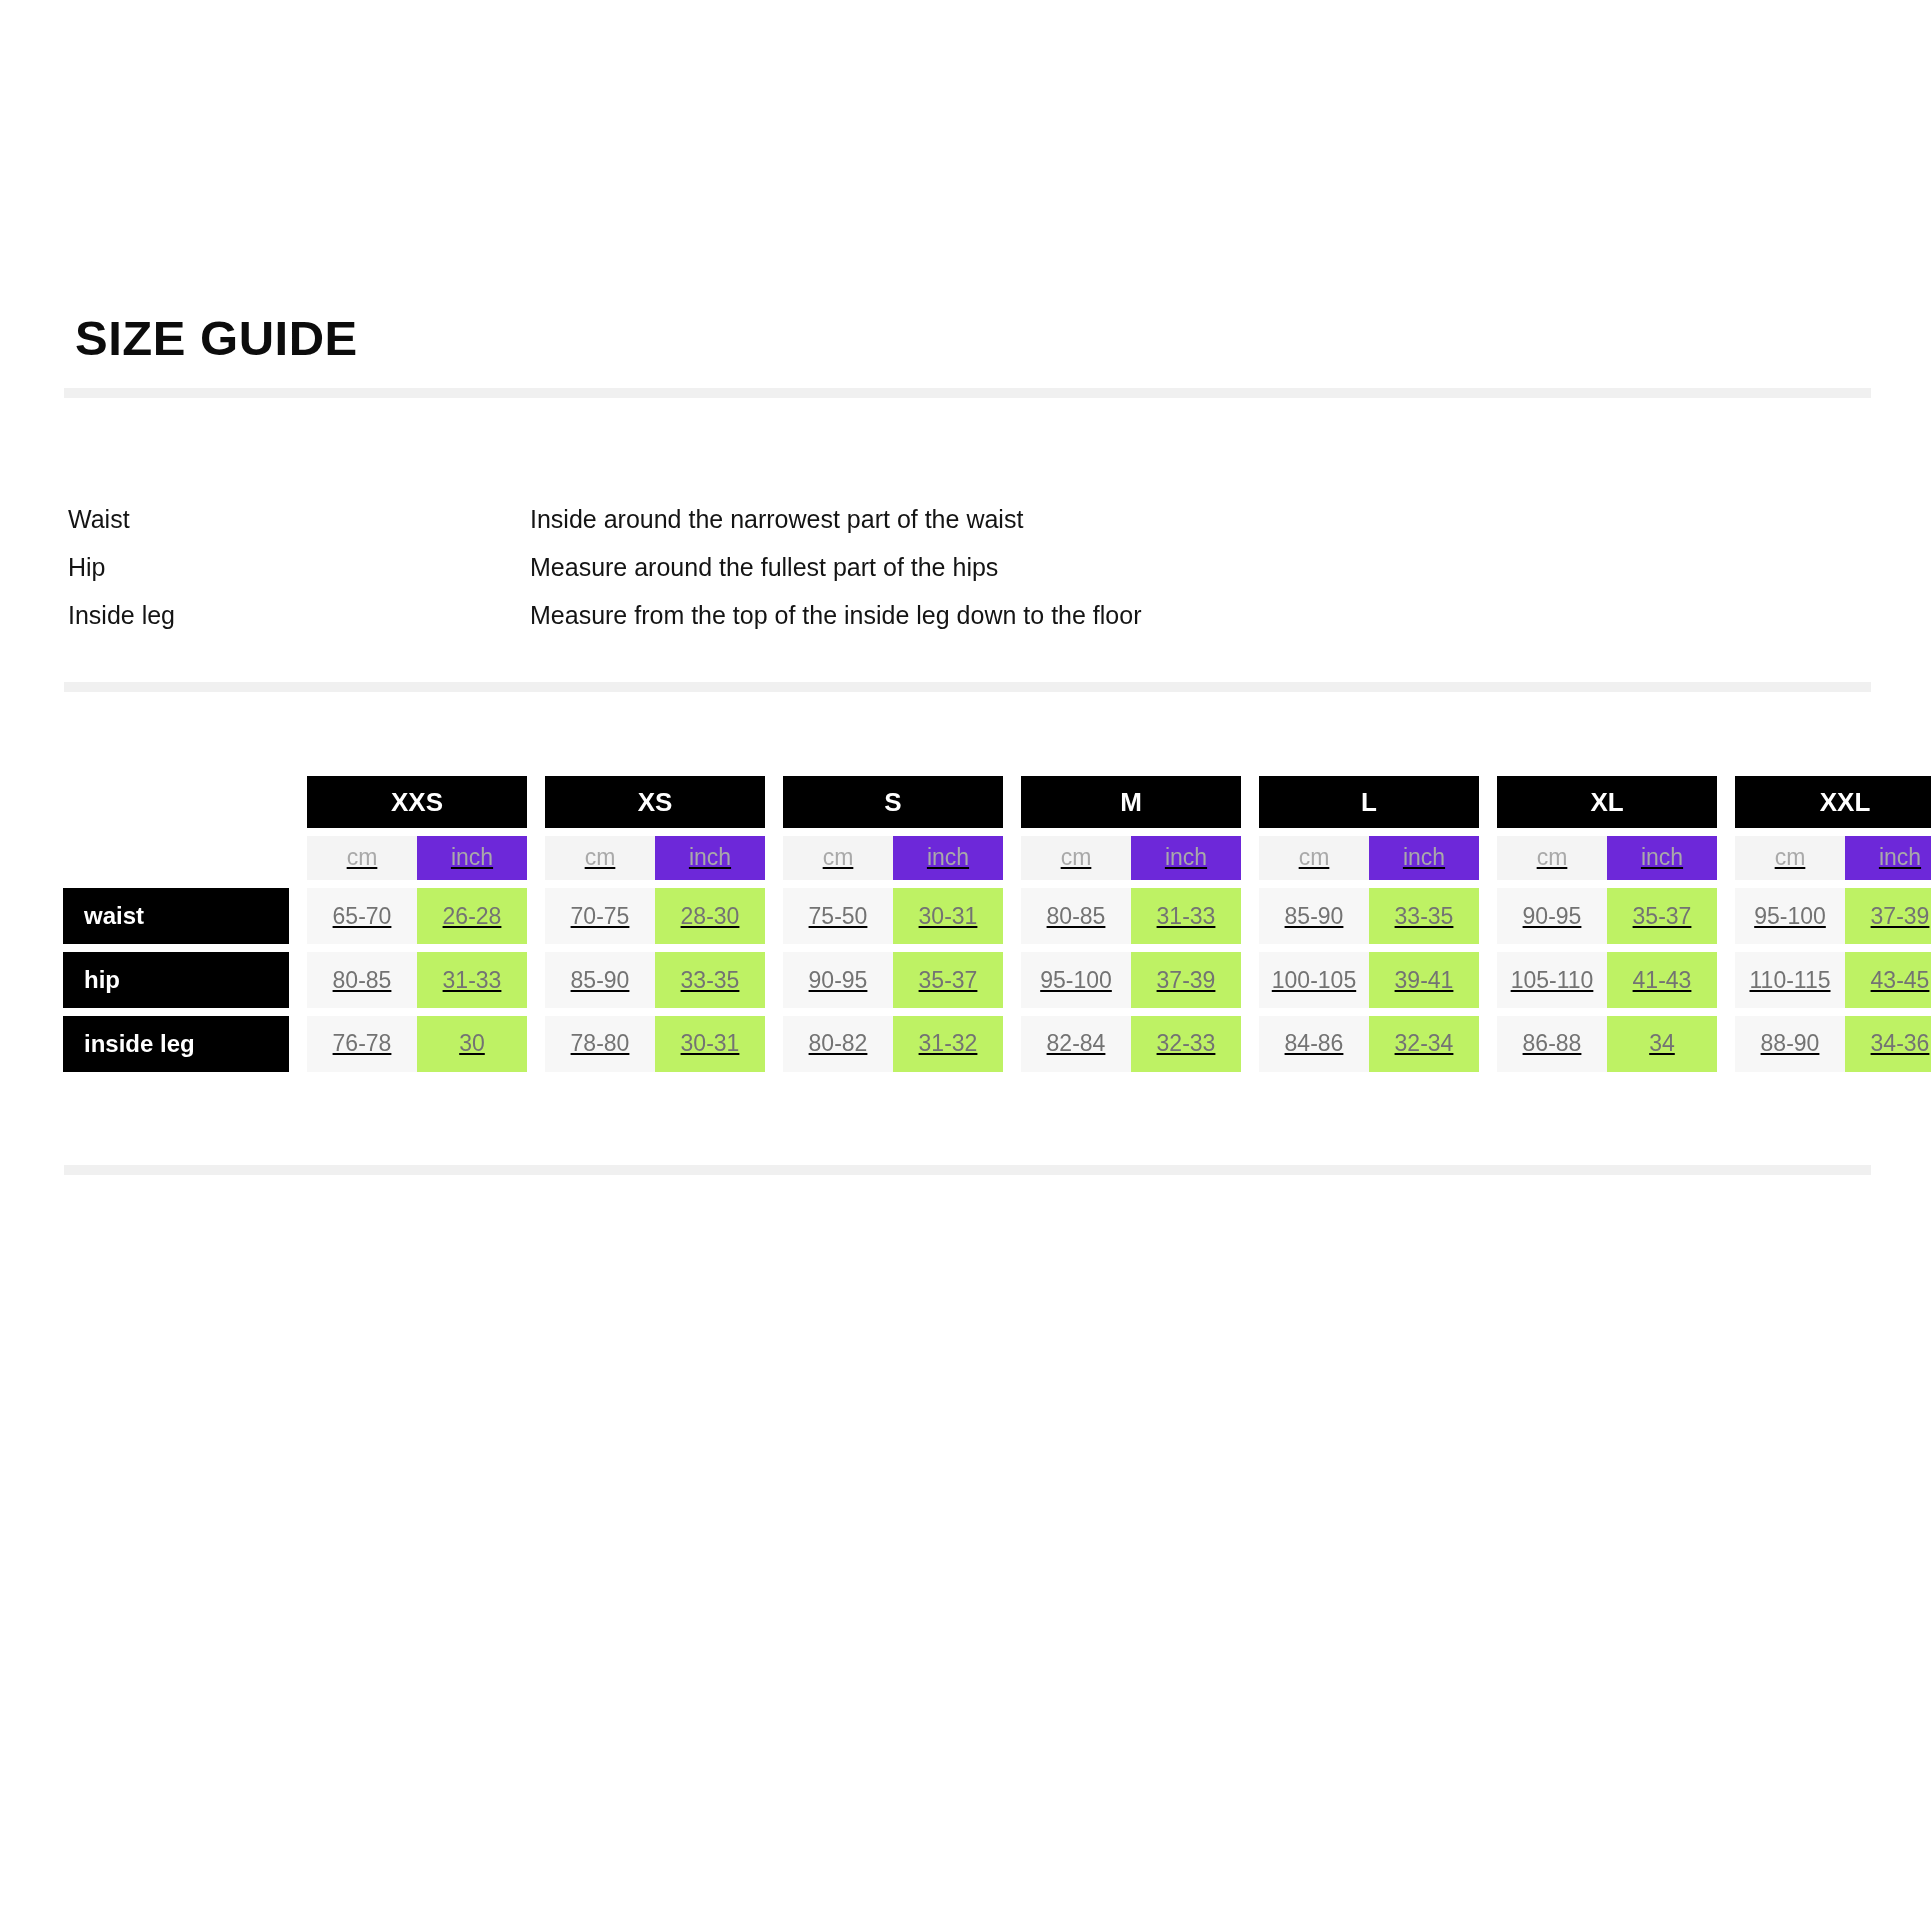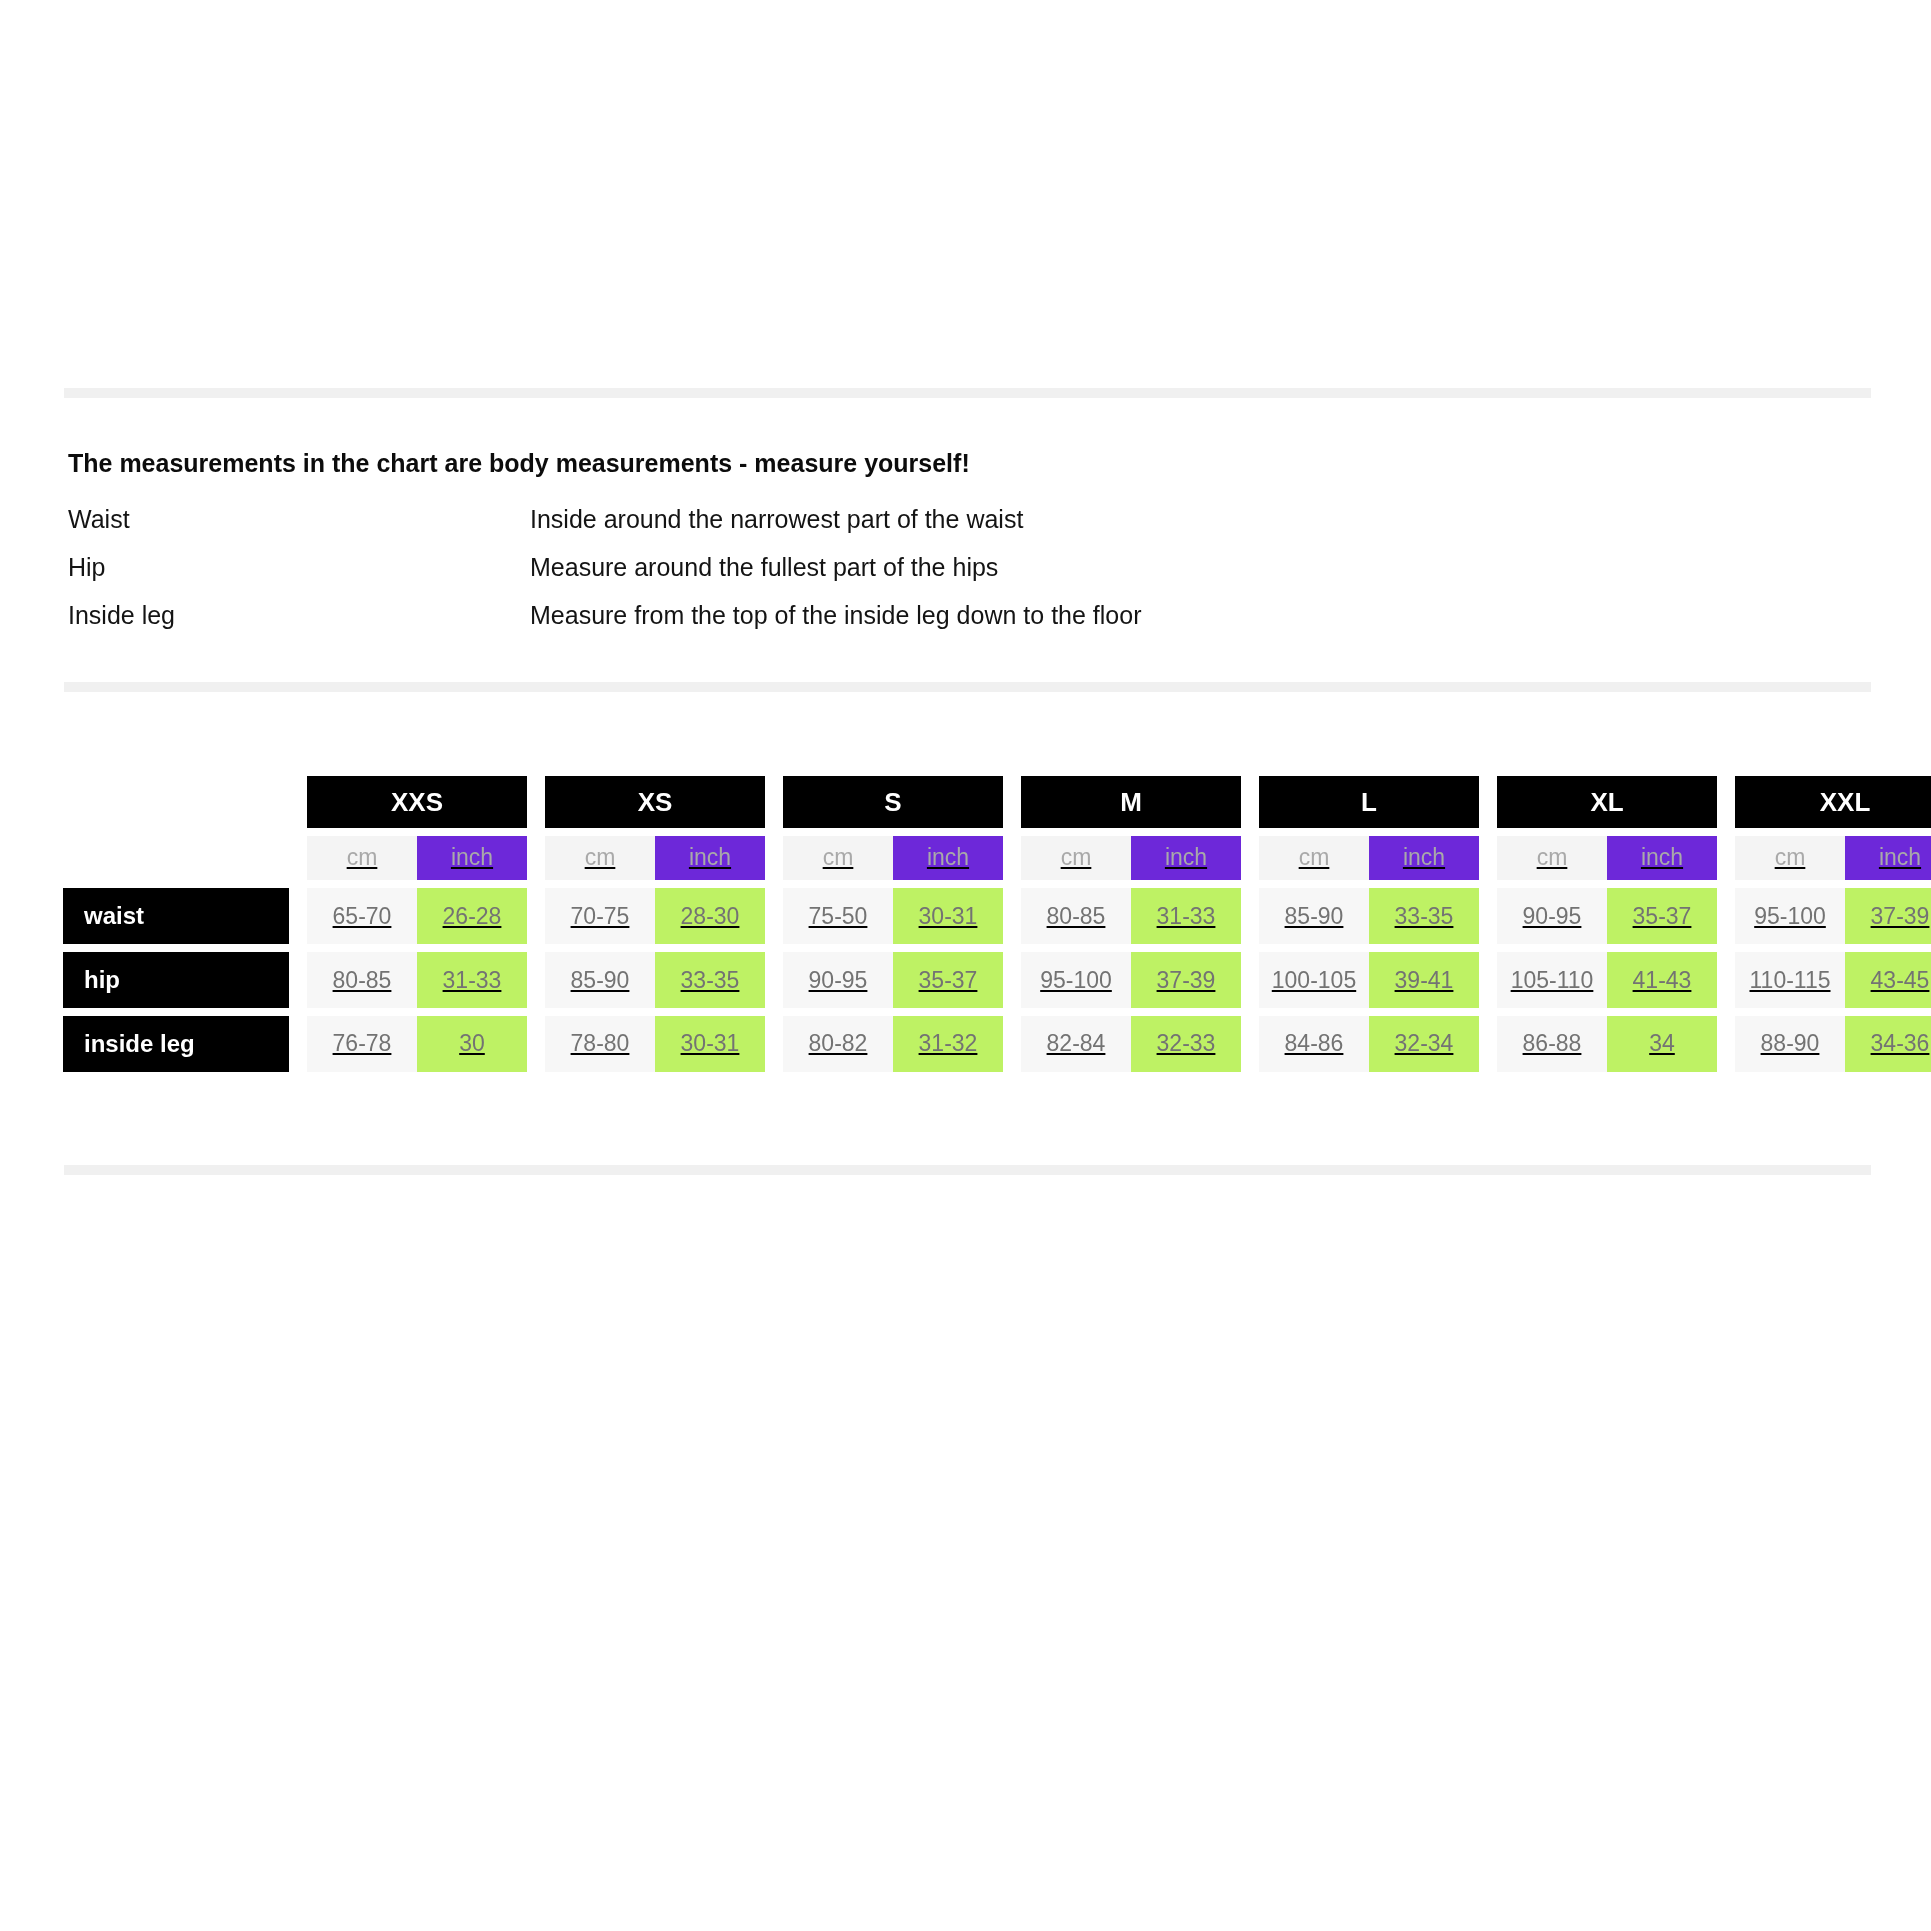--- a/index.html
+++ b/index.html
@@ -40,24 +40,24 @@
   .data-cell { color:#737373; background:#f7f7f7; }
   .data-cell.inch { background:#bef264; }
   .row-label { width:226px; height:56px; background:#000000; color:#ffffff; font-weight:700;
                font-size:24px; display:flex; align-items:center; padding-left:21px; }
 </style>
 </head>
 <body>
 
 <div class="page">
 
+  <h1 class="title">SIZE GUIDE</h1>
 
   <div class="divider" id="divider-1"></div>
 
-  <p class="intro">The measurements in the chart are body measurements - measure yourself!</p>
 
   <div class="defs">
     <div class="def-row">
       <span class="def-label">Waist</span>
       <span class="def-desc">Inside around the narrowest part of the waist</span>
     </div>
     <div class="def-row">
       <span class="def-label">Hip</span>
       <span class="def-desc">Measure around the fullest part of the hips</span>
     </div>

